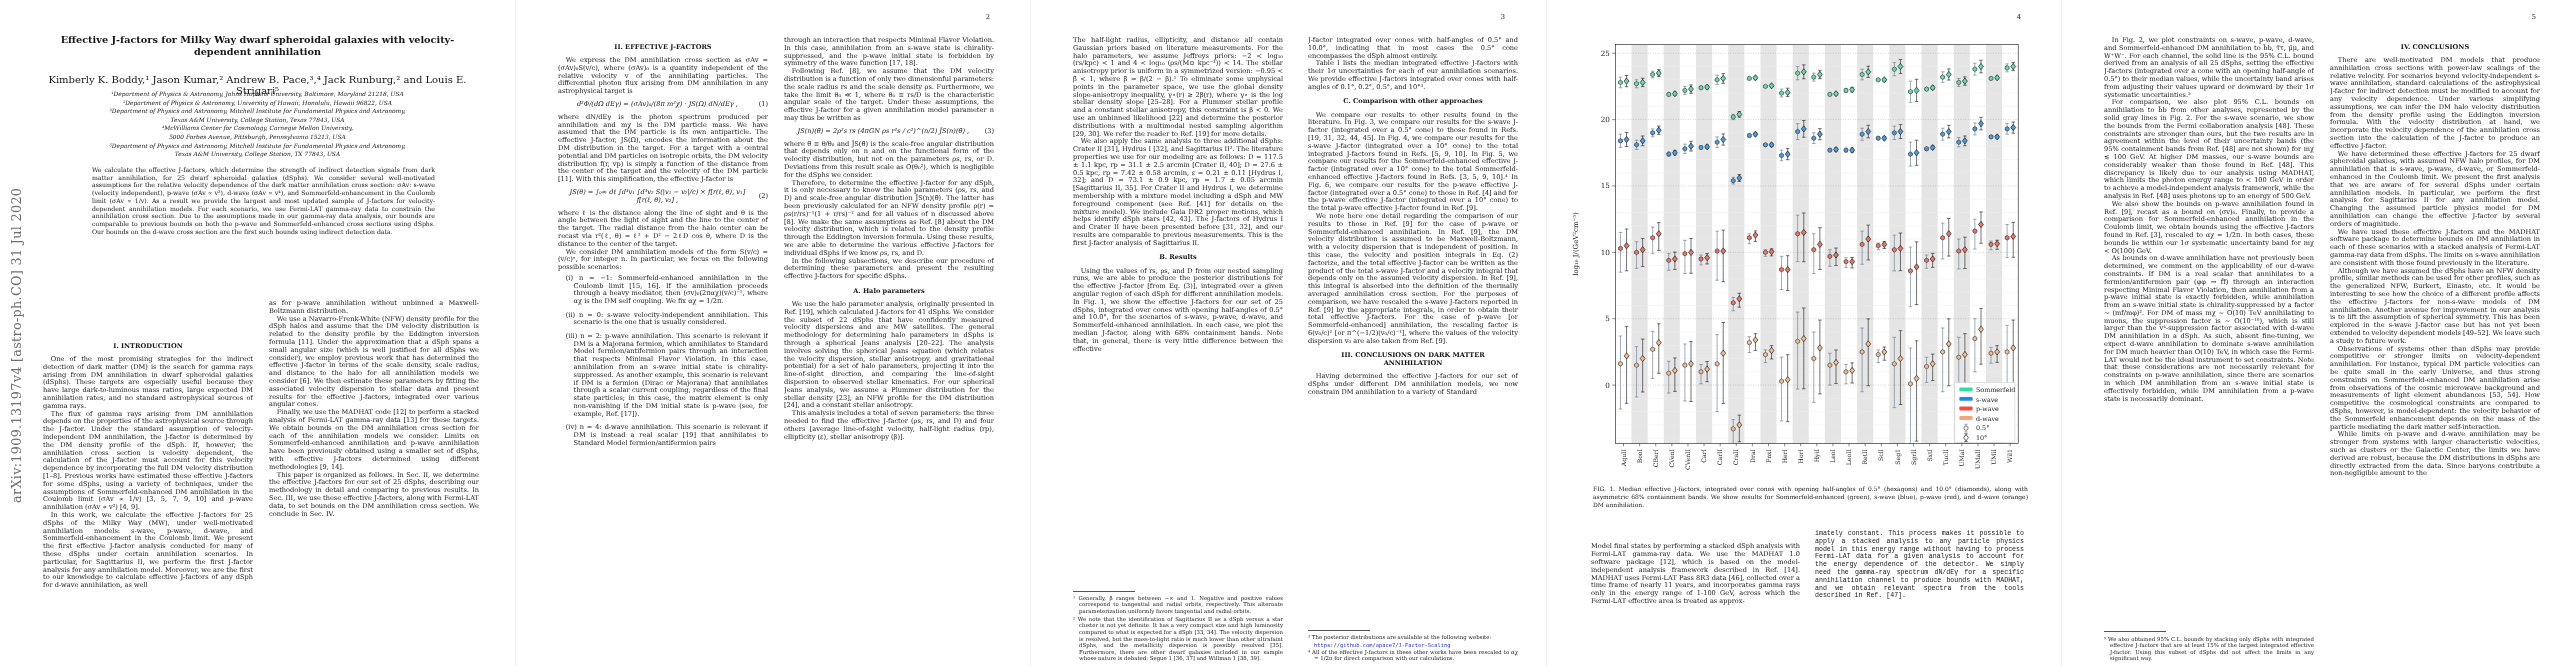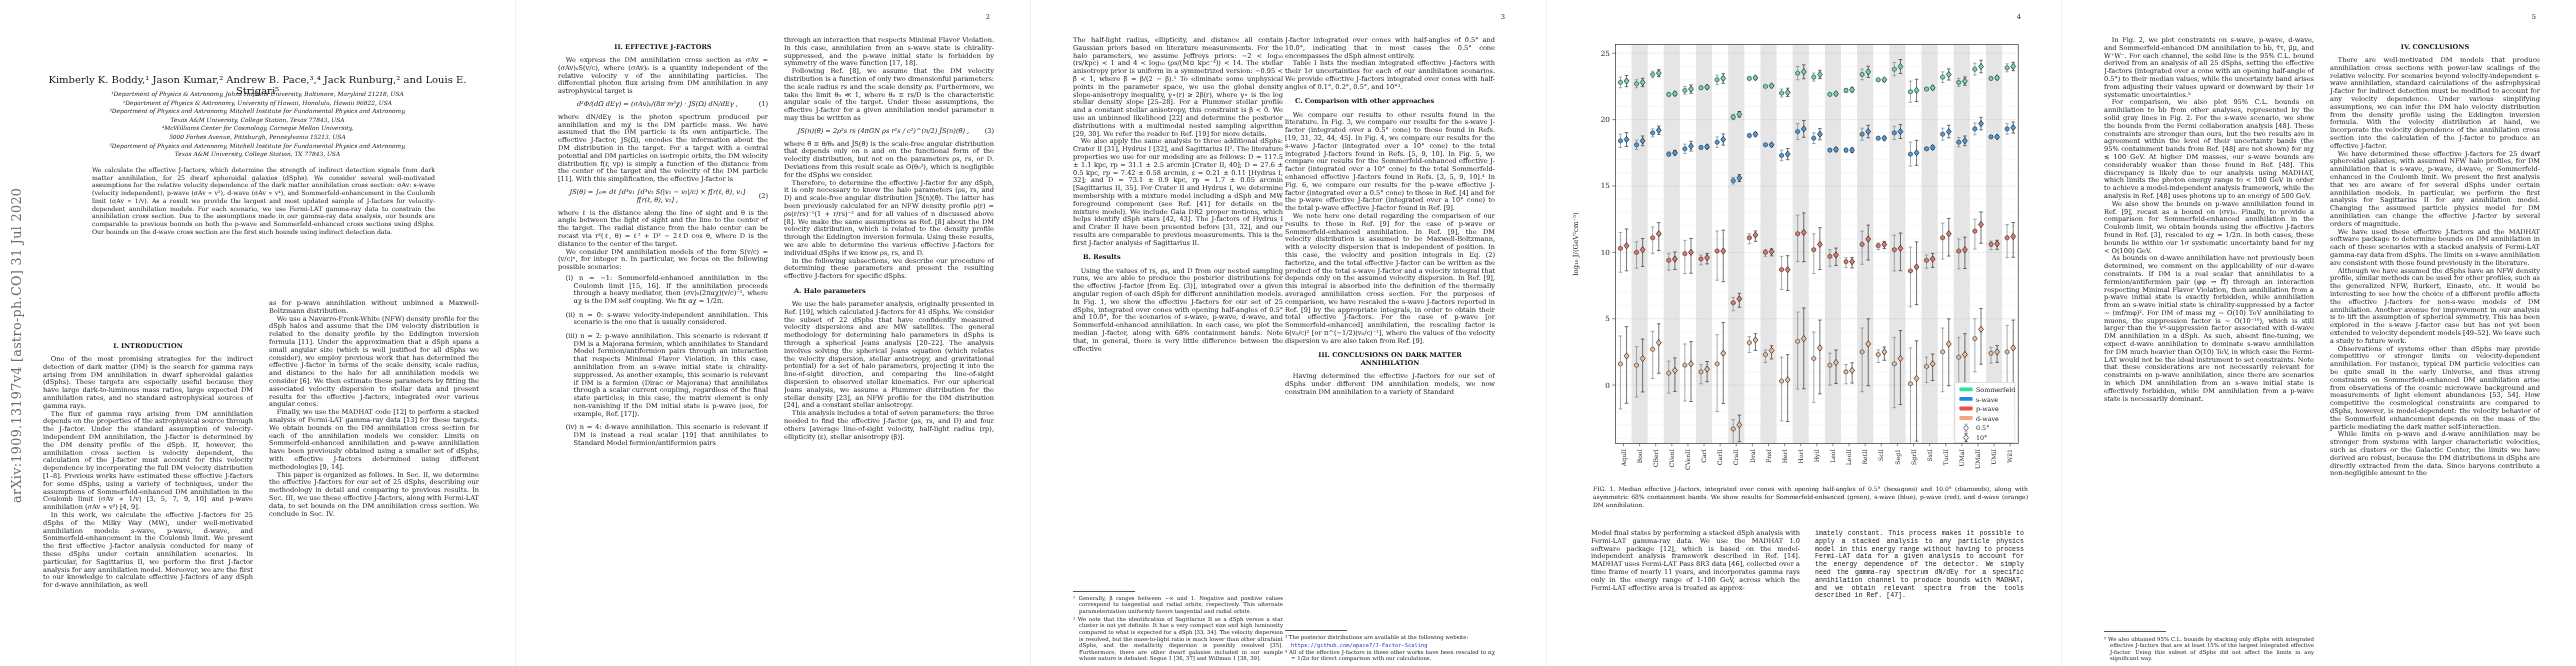--- a/index.html
+++ b/index.html
@@ -16,21 +16,21 @@
   .authors{position:absolute;top:74px;left:28px;right:28px;text-align:center;font-size:10px;}
   .affils{position:absolute;top:90px;left:28px;right:28px;text-align:center;
           font-style:italic;font-size:5.9px;line-height:8.6px;}
   .abstract{position:absolute;top:166px;left:92px;width:343px;text-align:justify;
             font-size:6.2px;line-height:7.7px;}
   .col{position:absolute;display:flex;flex-direction:column;overflow:hidden;
        text-align:justify;font-size:6.6px;line-height:7.8px;}
   .p{text-indent:7.8px;}
   .pn{text-indent:0;}
   .h{font-weight:bold;text-align:center;margin:6.7px 10px 5.6px;text-indent:0;}
-  .hs{font-weight:bold;margin:6.7px 10px 5.6px;text-indent:0;}
+  .hs{font-weight:bold;text-align:center;margin:6.7px 10px 5.6px;text-indent:0;}
   .eq{position:relative;margin:5px 0;text-align:center;font-style:italic;text-indent:0;
       padding:0 14.5px 0 3.3px;}
   .eq .num{position:absolute;right:0;top:50%;transform:translateY(-50%);font-style:normal;}
   .li{margin:2.8px 0 2.8px 7.8px;padding-left:7.8px;text-indent:-7.8px;}
   .fng{margin-top:auto;font-size:5.4px;line-height:6.6px;}
   .fnrule{width:62px;border-top:0.6px solid #555;margin:5.6px 0 3.3px;}
   .fn{padding-left:6.1px;text-indent:-6.1px;margin-bottom:1.1px;}
   .fnlink{font-family:"DejaVu Sans Mono","Liberation Mono",monospace;color:#2336c2;
           padding-left:6.1px;text-indent:0;}
   .caption{position:absolute;left:47px;width:435px;top:485px;font-size:6px;
@@ -42,20 +42,21 @@
 
 <div class="canvas">
   <div class="pagesep" style="left:515px"></div>
   <div class="pagesep" style="left:1030px"></div>
   <div class="pagesep" style="left:1546px"></div>
   <div class="pagesep" style="left:2061px"></div>
 
   <div class="arxiv">arXiv:1909.13197v4  [astro-ph.CO]  31 Jul 2020</div>
 
   <div class="page" id="page1" style="left:0">
+    <div class="title">Effective J-factors for Milky Way dwarf spheroidal galaxies with velocity-dependent annihilation</div>
     <div class="authors">Kimberly K. Boddy,¹ Jason Kumar,² Andrew B. Pace,³,⁴ Jack Runburg,² and Louis E. Strigari⁵</div>
     <div class="affils" id="affils">
         <div>¹Department of Physics &amp; Astronomy, Johns Hopkins University, Baltimore, Maryland 21218, USA</div>
         <div>²Department of Physics &amp; Astronomy, University of Hawaii, Honolulu, Hawaii 96822, USA</div>
         <div>³Department of Physics and Astronomy, Mitchell Institute for Fundamental Physics and Astronomy,</div>
         <div>Texas A&amp;M University, College Station, Texas 77843, USA</div>
         <div>⁴McWilliams Center for Cosmology, Carnegie Mellon University,</div>
         <div>5000 Forbes Avenue, Pittsburgh, Pennsylvania 15213, USA</div>
         <div>⁵Department of Physics and Astronomy, Mitchell Institute for Fundamental Physics and Astronomy,</div>
         <div>Texas A&amp;M University, College Station, TX 77843, USA</div>
@@ -109,21 +110,21 @@
         <div class="p pn">The half-light radius, ellipticity, and distance all contain Gaussian priors based on literature measurements. For the halo parameters, we assume Jeffreys priors: −2 &lt; log₁₀ (rs/kpc) &lt; 1 and 4 &lt; log₁₀ (ρs/(M⊙ kpc⁻³)) &lt; 14. The stellar anisotropy prior is uniform in a symmetrized version: −0.95 &lt; β̃ &lt; 1, where β̃ = β/(2 − β).¹ To eliminate some unphysical points in the parameter space, we use the global density slope-anisotropy inequality, γ⋆(r) ≥ 2β(r), where γ⋆ is the log stellar density slope [25–28]. For a Plummer stellar profile and a constant stellar anisotropy, this constraint is β &lt; 0.  We use an unbinned likelihood [22] and determine the posterior distributions with a multimodal nested sampling algorithm [29, 30]. We refer the reader to Ref. [19] for more details.</div>
         <div class="p">We also apply the same analysis to three additional dSphs: Crater II [31], Hydrus I [32], and Sagittarius II². The literature properties we use for our modeling are as follows:  D = 117.5 ± 1.1 kpc, rp = 31.1 ± 2.5 arcmin [Crater II, 40]; D = 27.6 ± 0.5 kpc, rp = 7.42 ± 0.58 arcmin, ε = 0.21 ± 0.11 [Hydrus I, 32]; and D = 73.1 ± 0.9 kpc, rp = 1.7 ± 0.05 arcmin [Sagittarius II, 35]. For Crater II and Hydrus I, we determine membership with a mixture model including a dSph and MW foreground component (see Ref. [41] for details on the mixture model). We include Gaia DR2 proper motions, which helps identify dSph stars [42, 43]. The J-factors of Hydrus I and Crater II have been presented before [31, 32], and our results are comparable to previous measurements. This is the first J-factor analysis of Sagittarius II.</div>
         <div class="hs">B.   Results</div>
         <div class="p">Using the values of rs, ρs, and D from our nested sampling runs, we are able to produce the posterior distributions for the effective J-factor [from Eq. (3)], integrated over a given angular region of each dSph for different annihilation models. In Fig. 1, we show the effective J-factors for our set of 25 dSphs, integrated over cones with opening half-angles of 0.5° and 10.0°, for the scenarios of s-wave, p-wave, d-wave, and Sommerfeld-enhanced annihilation. In each case, we plot the median J-factor, along with 68% containment bands. Note that, in general, there is very little difference between the effective</div>
         <div class="fng">
           <div class="fnrule"></div>
           <div class="fn">¹ Generally, β ranges between −∞ and 1. Negative and positive values correspond to tangential and radial orbits, respectively. This alternate parameterization uniformly favors tangential and radial orbits.</div>
           <div class="fn">² We note that the identification of Sagittarius II as a dSph versus a star cluster is not yet definite. It has a very compact size and high luminosity compared to what is expected for a dSph [33, 34]. The velocity dispersion is resolved, but the mass-to-light ratio is much lower than other ultrafaint dSphs, and the metallicity dispersion is possibly resolved [35]. Furthermore, there are other dwarf galaxies included in our sample whose nature is debated: Segue 1 [36, 37] and Willman 1 [38, 39].</div>
         </div>
       </div>
-      <div class="col" style="left: 255px; top: 37px; width: 210px; height: 626px;">
+      <div class="col" style="left: 278px; top: 37px; width: 210px; height: 626px;">
         <div class="p pn">J-factor integrated over cones with half-angles of 0.5° and 10.0°, indicating that in most cases the 0.5° cone encompasses the dSph almost entirely.</div>
         <div class="p">Table I lists the median integrated effective J-factors with their 1σ uncertainties for each of our annihilation scenarios. We provide effective J-factors integrated over cones with half-angles of 0.1°, 0.2°, 0.5°, and 10°³.</div>
         <div class="hs">C.   Comparison with other approaches</div>
         <div class="p">We compare our results to other results found in the literature.  In Fig. 3, we compare our results for the s-wave J-factor (integrated over a 0.5° cone) to those found in Refs. [19, 31, 32, 44, 45]. In Fig. 4, we compare our results for the s-wave J-factor (integrated over a 10° cone) to the total integrated J-factors found in Refs. [5, 9, 10]. In Fig. 5, we compare our results for the Sommerfeld-enhanced effective J-factor (integrated over a 10° cone) to the total Sommerfeld-enhanced effective J-factors found in Refs. [3, 5, 9, 10].⁴ In Fig. 6, we compare our results for the p-wave effective J-factor (integrated over a 0.5° cone) to those in Ref. [4] and for the p-wave effective J-factor (integrated over a 10° cone) to the total p-wave effective J-factor found in Ref. [9].</div>
         <div class="p">We note here one detail regarding the comparison of our results to those in Ref. [9] for the case of p-wave or Sommerfeld-enhanced annihilation. In Ref. [9], the DM velocity distribution is assumed to be Maxwell-Boltzmann, with a velocity dispersion that is independent of position. In this case, the velocity and position integrals in Eq. (2) factorize, and the total effective J-factor can be written as the product of the total s-wave J-factor and a velocity integral that depends only on the assumed velocity dispersion. In Ref. [9], this integral is absorbed into the definition of the thermally averaged annihilation cross section. For the purposes of comparison, we have rescaled the s-wave J-factors reported in Ref. [9] by the appropriate integrals, in order to obtain their total effective J-factors. For the case of p-wave [or Sommerfeld-enhanced] annihilation, the rescaling factor is 6(v₀/c)² [or π^(−1/2)(v₀/c)⁻¹], where the values of the velocity dispersion v₀ are also taken from Ref. [9].</div>
         <div class="h">III.   CONCLUSIONS ON DARK MATTER ANNIHILATION</div>
         <div class="p">Having determined the effective J-factors for our set of dSphs under different DM annihilation models, we now constrain DM annihilation to a variety of Standard</div>
         <div class="fng">
           <div class="fnrule"></div>
           <div class="fn">³ The posterior distributions are available at the following website:</div>
@@ -1081,21 +1082,21 @@
           <polygon points="756.0,774.4 752.4,772.3 752.4,768.3 756.0,766.2 759.6,768.3 759.6,772.3" fill="#ffffff" stroke="#222" stroke-width="1"></polygon>
           <text x="774" y="774.3" font-size="11.5" fill="#222">0.5°</text>
           <line x1="756" x2="756" y1="780.5" y2="794.5" stroke="#1c1c1c" stroke-width="1.1"></line>
           <line x1="753" x2="759" y1="780.5" y2="780.5" stroke="#1c1c1c" stroke-width="1.1"></line>
           <line x1="753" x2="759" y1="794.5" y2="794.5" stroke="#1c1c1c" stroke-width="1.1"></line>
           <polygon points="756,781.9 760.4,787.5 756,793.1 751.6,787.5" fill="#ffffff" stroke="#161616" stroke-width="1.2"></polygon>
           <text x="774" y="791.5" font-size="11.5" fill="#222">10°</text>
         </g>
       </svg>
     <div class="caption">FIG. 1.  Median effective J-factors, integrated over cones with opening half-angles of 0.5° (hexagons) and 10.0° (diamonds), along with asymmetric 68% containment bands. We show results for Sommerfeld-enhanced (green), s-wave (blue), p-wave (red), and d-wave (orange) DM annihilation.</div>
-  <div class="col" style="left: 45px; top: 530px; width: 209px; height: 89px;">
+  <div class="col" style="left: 45px; top: 530px; width: 209px; height: 89px; justify-content: center;">
         <div class="p pn">Model final states by performing a stacked dSph analysis with Fermi-LAT gamma-ray data. We use the MADHAT 1.0 software package [12], which is based on the model-independent analysis framework described in Ref. [14]. MADHAT uses Fermi-LAT Pass 8R3 data [46], collected over a time frame of nearly 11 years, and incorporates gamma rays only in the energy range of 1-100 GeV, across which the Fermi-LAT effective area is treated as approx-</div>
       </div>
       <div class="col" style="left: 269px; top: 530px; width: 209px; height: 89px; font-family: Liberation Mono, monospace;">
         <div class="p pn">imately constant. This process makes it possible to apply a stacked analysis to any particle physics model in this energy range without having to process Fermi-LAT data for a given analysis to account for the energy dependence of the detector. We simply need the gamma-ray spectrum dN/dEγ for a specific annihilation channel to produce bounds with MADHAT, and we obtain relevant spectra from the tools described in Ref. [47].</div>
       </div>
     </div>
 
   <div class="page" id="page5" style="left:2061px">
     <div class="pnum">5</div>
   <div class="col" style="left: 43px; top: 37px; width: 210px; height: 626px;">

